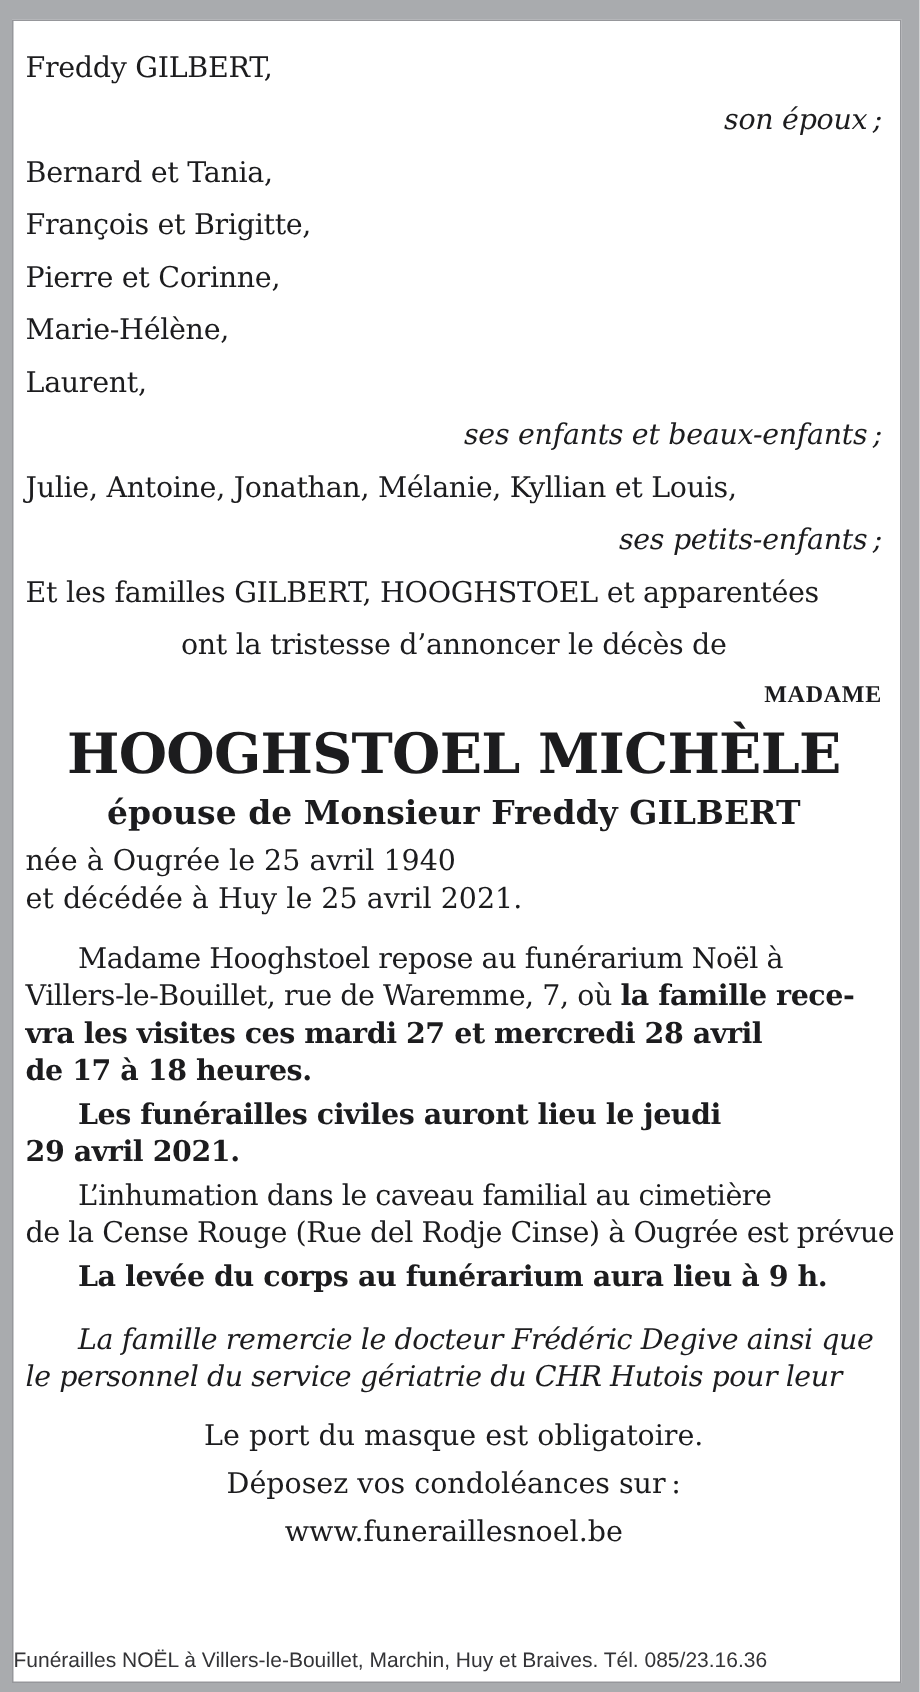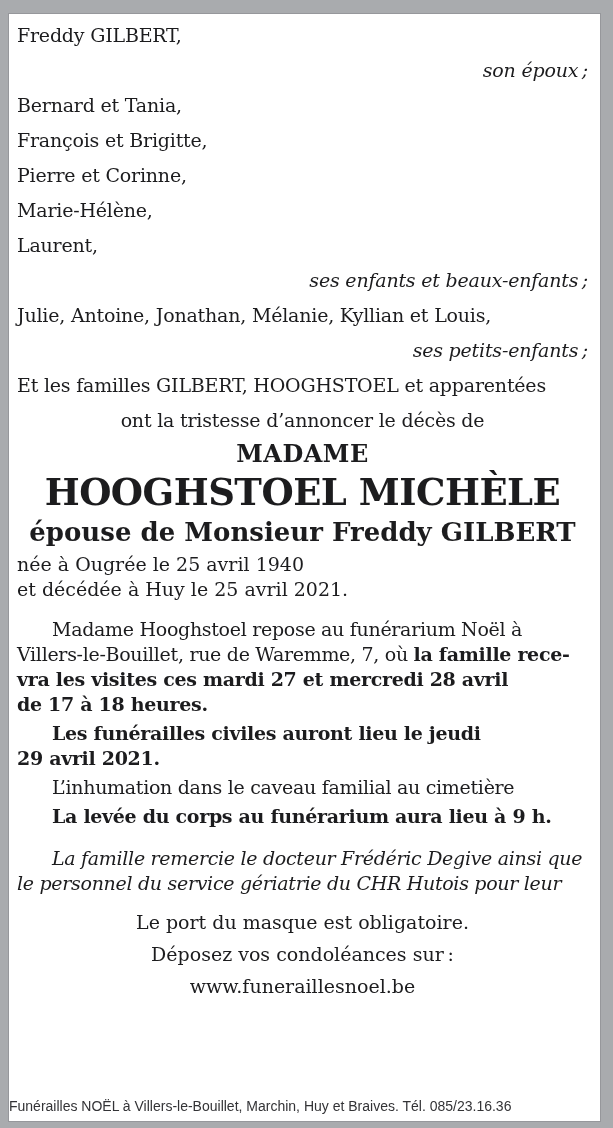--- a/index.html
+++ b/index.html
@@ -10,34 +10,34 @@
     position: relative;
     overflow: hidden;
   }
   .card {
     position: absolute;
     left: 8px; top: 13px;
     width: 593px; height: 1109px;
     box-sizing: border-box;
     background: #ffffff;
     border: 1px solid #96979b;
-    padding: 4px 12px 0 8px;
+    padding: 14px 12px 0 8px;
     overflow: hidden;
     color: #1c1c1e;
   }
   
   .fline { font-size: 19px; line-height: 35px; letter-spacing: -0.2px; white-space: nowrap; }
   .left   { text-align: left; }
   .right  { text-align: right; }
   .center { text-align: center; }
   .it     { font-style: italic; }
   
-  .madame { text-align: center; font-weight: bold; font-size: 24px; line-height: 32px; letter-spacing: 0.5px; }
+  .madame { text-align: right; font-weight: bold; font-size: 16px; line-height: 32px; letter-spacing: 0.5px; font-family: Liberation Serif, serif; }
   .name   { text-align: center; font-weight: bold; font-size: 37px; line-height: 44px; letter-spacing: -0.5px; white-space: nowrap; }
-  .spouse { text-align: center; font-weight: bold; font-size: 26px; line-height: 36px; }
+  .spouse { text-align: center; font-weight: bold; font-size: 22px; line-height: 36px; }
   .dateline { text-align: left; font-size: 19px; line-height: 25px; }
   .dates  { margin-top: 2px; }
   
   .body-text { margin-top: 15px; }
   .bline { font-size: 19px; line-height: 25px; letter-spacing: -0.3px; white-space: nowrap; }
   .ind    { padding-left: 35px; }
   .gpara  { margin-top: 4px; }
   .glarge { margin-top: 17px; }
   .b { font-weight: bold; }
   .i { font-style: italic; }
@@ -87,20 +87,21 @@
   </div>
 
   <div class="body-text">
       <div class="bline ind"><span>Madame Hooghstoel repose au funérarium Noël à</span></div>
       <div class="bline"><span>Villers-le-Bouillet, rue de Waremme, 7, où </span><span class="b">la famille rece-</span></div>
       <div class="bline"><span class="b">vra les visites ces mardi 27 et mercredi 28 avril</span></div>
       <div class="bline"><span class="b">de 17 à 18 heures.</span></div>
       <div class="bline ind gpara"><span class="b">Les funérailles civiles auront lieu le jeudi</span></div>
       <div class="bline"><span class="b">29 avril 2021.</span></div>
       <div class="bline ind gpara"><span>L’inhumation dans le caveau familial au cimetière</span></div>
+      <div class="bline"><span>de la Cense Rouge (Rue del Rodje Cinse) à Ougrée est prévue</span></div>
       <div class="bline ind gpara"><span class="b">La levée du corps au funérarium aura lieu à 9 h.</span></div>
       <div class="bline ind glarge"><span class="i">La famille remercie le docteur Frédéric Degive ainsi que</span></div>
       <div class="bline"><span class="i">le personnel du service gériatrie du CHR Hutois pour leur</span></div>
     </div>
 
   <div class="closing">
       <div class="cline">Le port du masque est obligatoire.</div>
       <div class="cline">Déposez vos condoléances sur :</div>
       <div class="cline">www.funeraillesnoel.be</div>
     </div>

